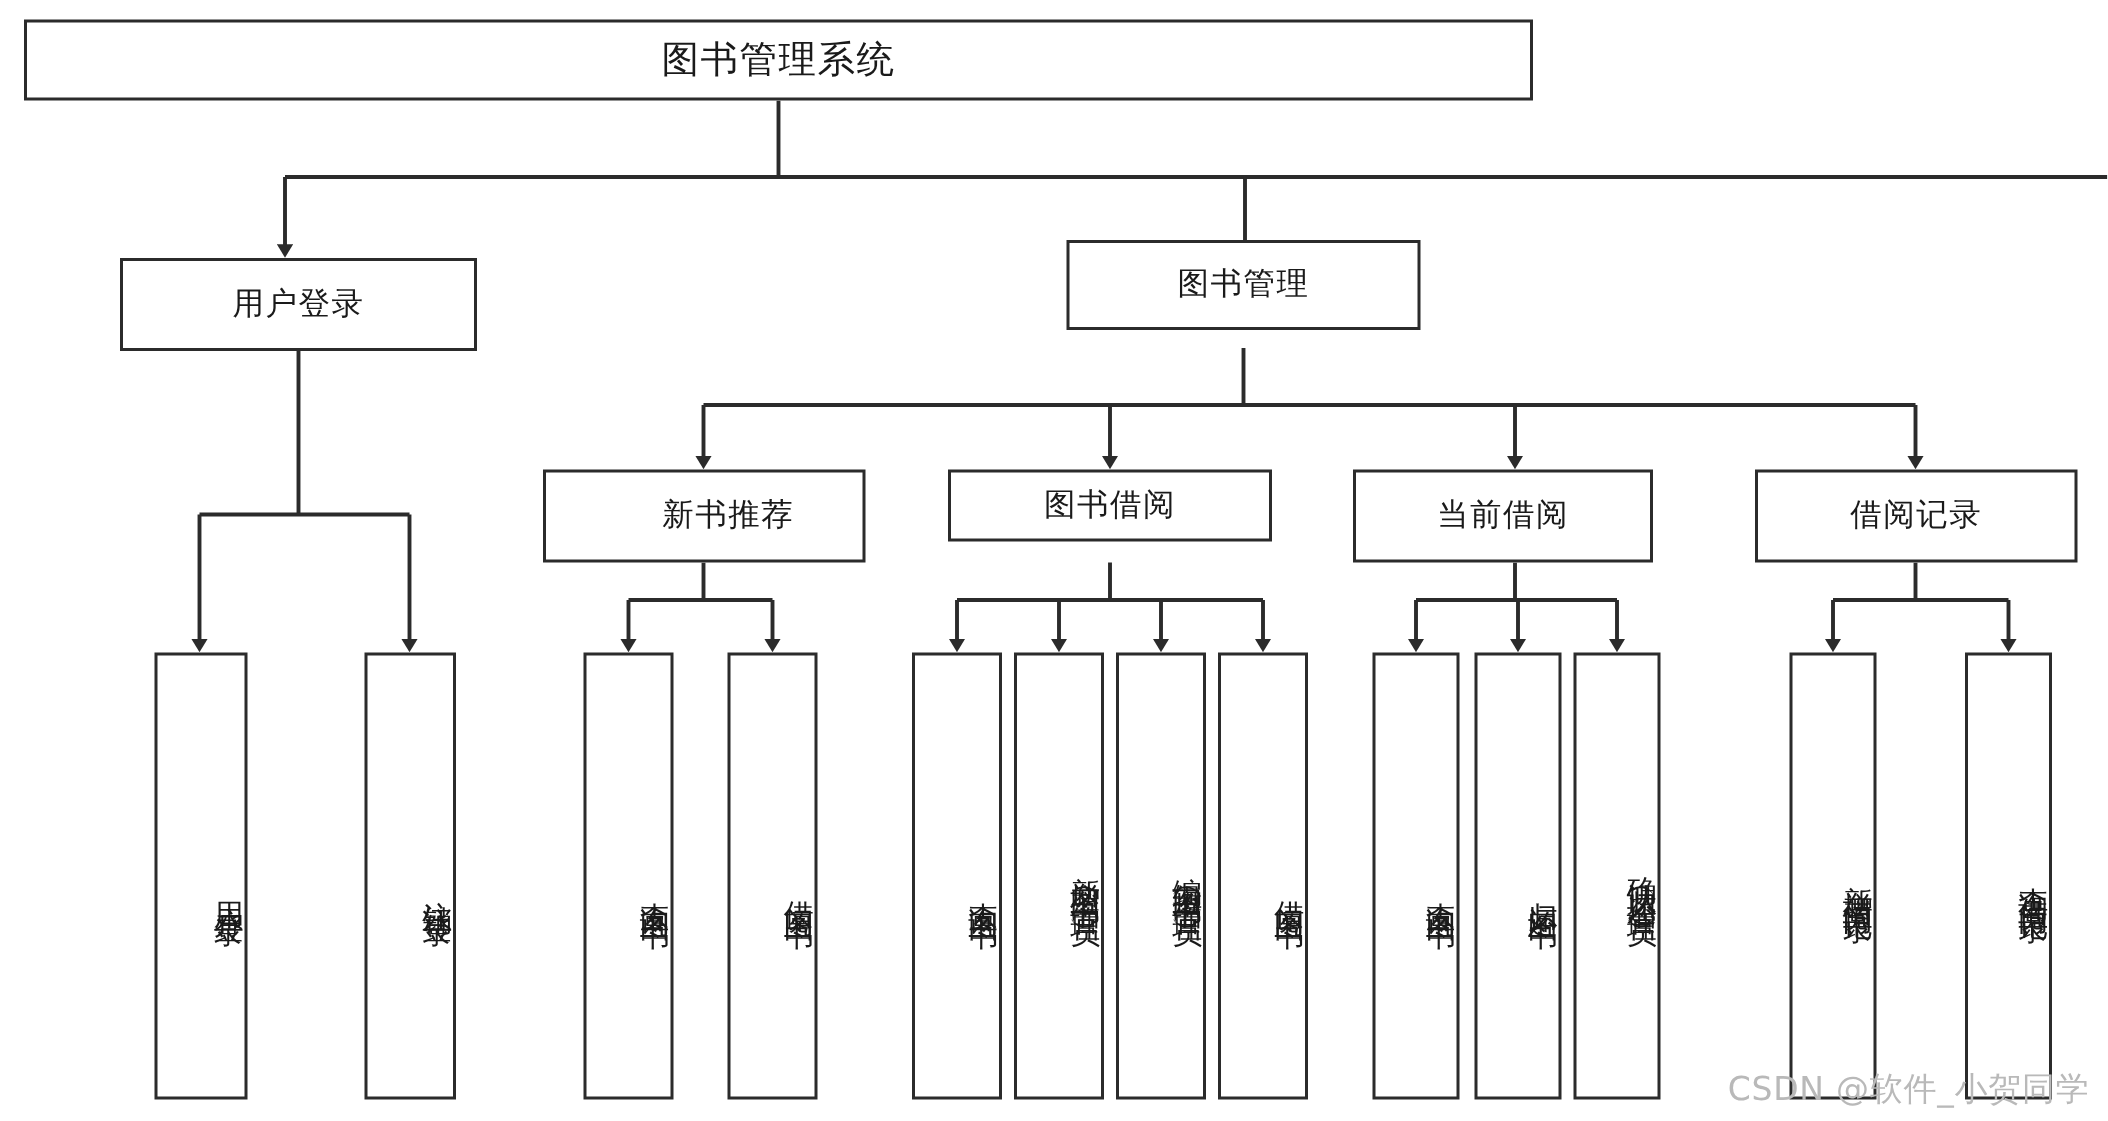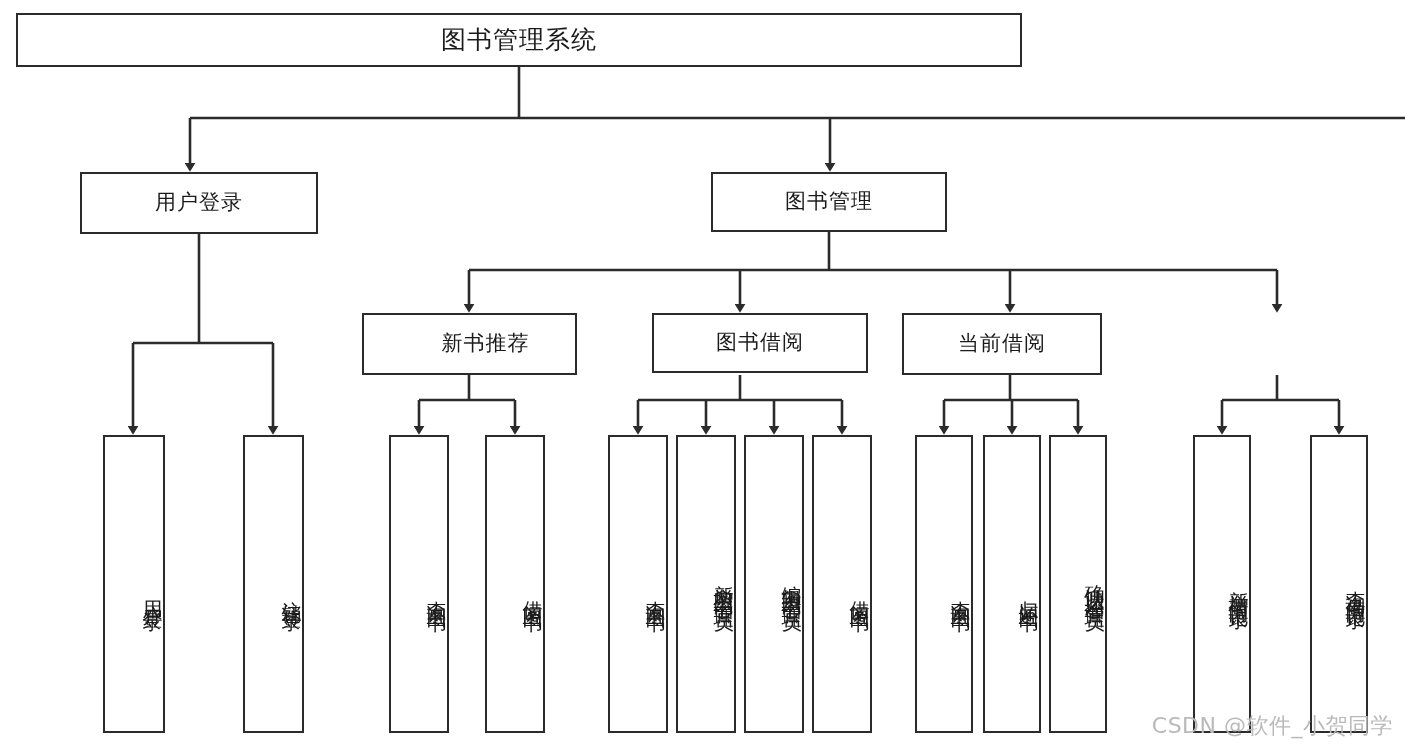--- a/index.html
+++ b/index.html
@@ -122,32 +122,35 @@
     </g>
   </svg>
 
   <div class="node node-h node-root" style="left:16px; top:13px; width:1006px; height:54px;">
     <span>图书管理系统</span>
   </div>
 
   <div class="node node-h" style="left:80px; top:172px; width:238px; height:62px;">
     <span>用户登录</span>
   </div>
-  <div class="node node-h" style="left:711px; top:172px; width:236px; height:60px;">
+  <div class="node node-h" style="left:711px; top:160px; width:236px; height:60px;">
     <span>图书管理</span>
   </div>
 
   <div class="node node-h" style="left:362px; top:313px; width:215px; height:62px;padding-left:32px;">
     <span>新书推荐</span>
   </div>
-  <div class="node node-h" style="left:652px; top:313px; width:216px; height:60px;">
+  <div class="node node-h" style="left:632px; top:313px; width:216px; height:48px;">
     <span>图书借阅</span>
   </div>
   <div class="node node-h" style="left:902px; top:313px; width:200px; height:62px;">
     <span>当前借阅</span>
+  </div>
+  <div class="node node-h" style="left:1170px; top:313px; width:215px; height:62px;">
+    <span>借阅记录</span>
   </div>
 
   <div class="node node-v" style="left:103px; top:435px; width:62px; height:298px;">
     <span>用户登录</span>
   </div>
   <div class="node node-v" style="left:243px; top:435px; width:61px; height:298px;">
     <span>注销登录</span>
   </div>
 
   <div class="node node-v" style="left:389px; top:435px; width:60px; height:298px;">

